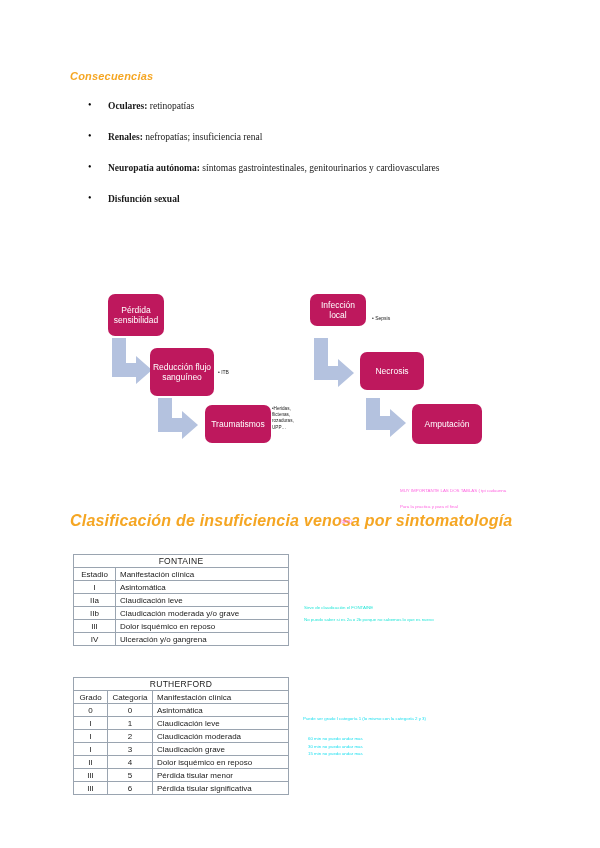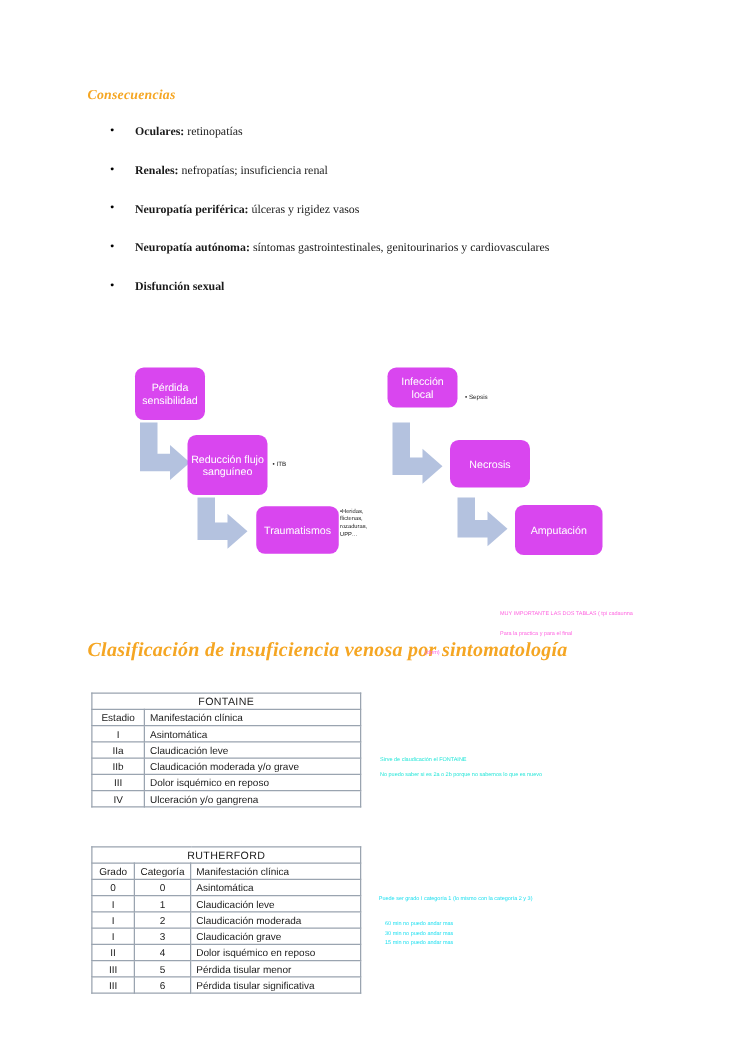--- a/index.html
+++ b/index.html
@@ -11,21 +11,21 @@
     width: 600px;
     height: 848px;
     position: relative;
     font-family: "Liberation Serif", serif;
     overflow: hidden;
   }
 
   
   .section-heading {
     position: absolute;
-    font-family: Liberation Serif, serif;
+    font-family: Liberation Sans, sans-serif;
     font-style: italic;
     font-weight: bold;
     color: #F5A623;
     font-size: 11px;
     letter-spacing: 0.2px;
     white-space: nowrap;
   }
   #heading-consecuencias { left: 70px; top: 70px; }
   #heading-clasificacion { left: 70px; top: 512px; font-size: 16px; }
 
@@ -74,21 +74,21 @@
   #flow-diagram {
     position: absolute;
     left: 0;
     top: 0;
     width: 600px;
     height: 848px;
     pointer-events: none;
   }
   .flow-box {
     position: absolute;
-    background: #d946ef;
+    background: #be185d;
     border-radius: 7px;
     color: #ffffff;
     font-family: "Liberation Sans", sans-serif;
     font-size: 8.5px;
     line-height: 10.5px;
     display: flex;
     align-items: center;
     justify-content: center;
     text-align: center;
     padding: 2px;
@@ -184,23 +184,20 @@
 <div class="heading-note">(dpm)</div>
 
 <ul id="bullet-list">
   <li>
     <span class="term">Oculares:</span><span> retinopatías</span>
   </li>
   <li>
     <span class="term">Renales:</span><span> nefropatías; insuficiencia renal</span>
   </li>
   <li>
-    <span class="term">Neuropatía periférica:</span><span> úlceras y rigidez vasos</span>
-  </li>
-  <li>
     <span class="term">Neuropatía autónoma:</span><span> síntomas gastrointestinales, genitourinarios y cardiovasculares</span>
   </li>
   <li>
     <span class="term">Disfunción sexual</span><span></span>
   </li>
 </ul>
 
 <svg id="flow-diagram" viewBox="0 0 600 848" xmlns="http://www.w3.org/2000/svg">
 
   <g fill="#B4C2DF">

